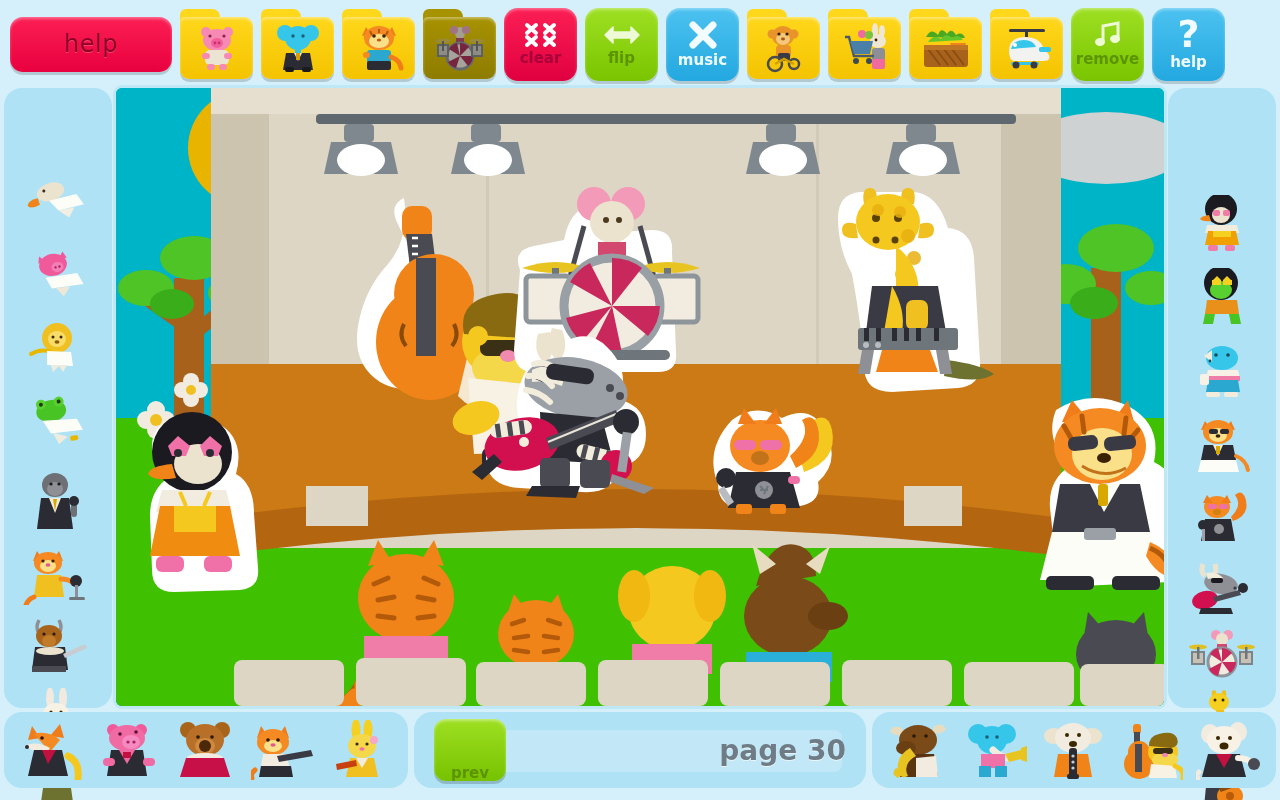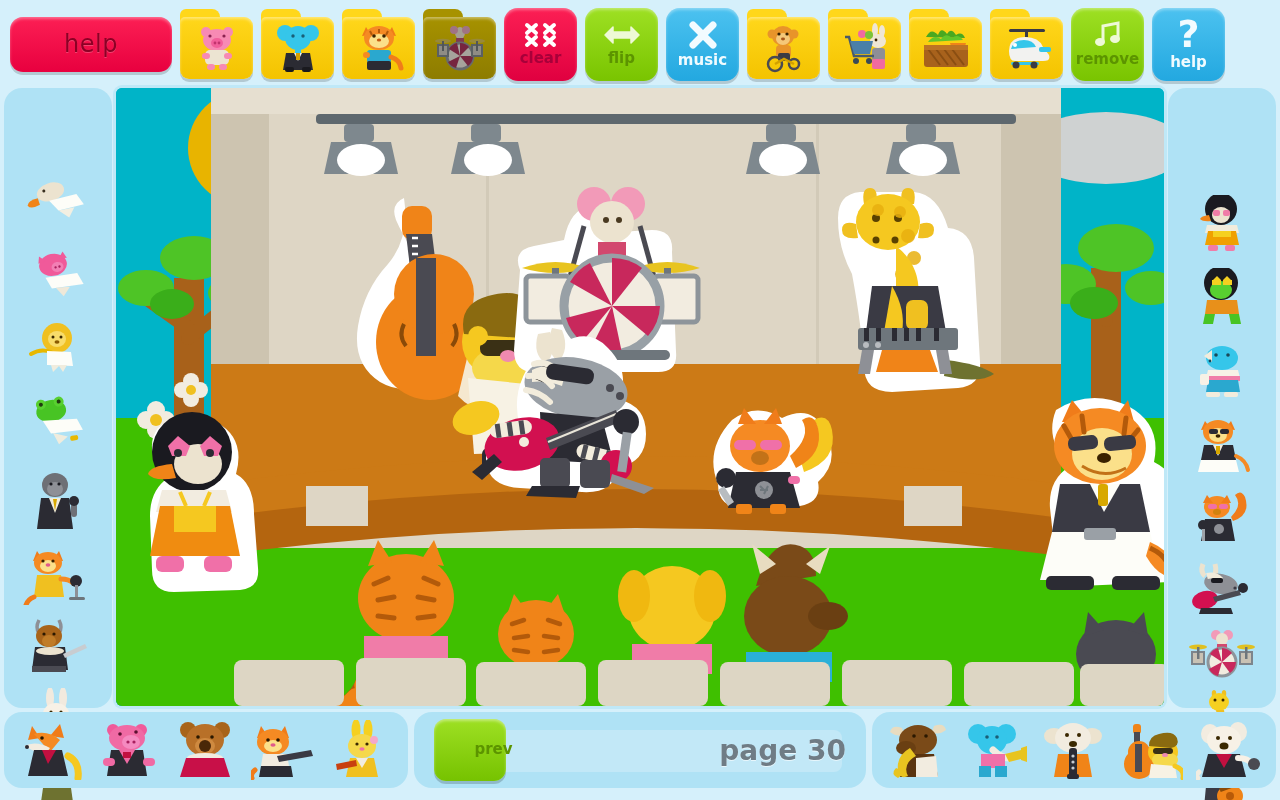--- a/index.html
+++ b/index.html
@@ -94,21 +94,21 @@
   }
   #pager-track {
     position: absolute; left: 438px; top: 18px; width: 404px; height: 42px;
     background: #c2e8f7; border-radius: 8px;
   }
   .nav-btn {
     position: relative; z-index: 2;
     width: 72px; height: 62px; border-radius: 12px;
     background: linear-gradient(#9ee023,#76c200);
     box-shadow: 0 3px 0 rgba(0,0,0,0.18), inset 0 2px 3px rgba(255,255,255,0.4);
-    display:flex; flex-direction:row; align-items:center; justify-content:center;
+    display:flex; flex-direction:column; align-items:center; justify-content:space-between;
     cursor:pointer; user-select:none;gap:47px;
   }
   .nav-btn .lbl { font-size: 15px; font-weight: bold; color: #5c9400; margin-top: -2px; }
   #page-label {
     position: relative; z-index: 2;
     font-size: 28px; font-weight: bold; color: #6f7c85;
     text-shadow: 0 1px 0 rgba(255,255,255,0.6);
   }
 
   

